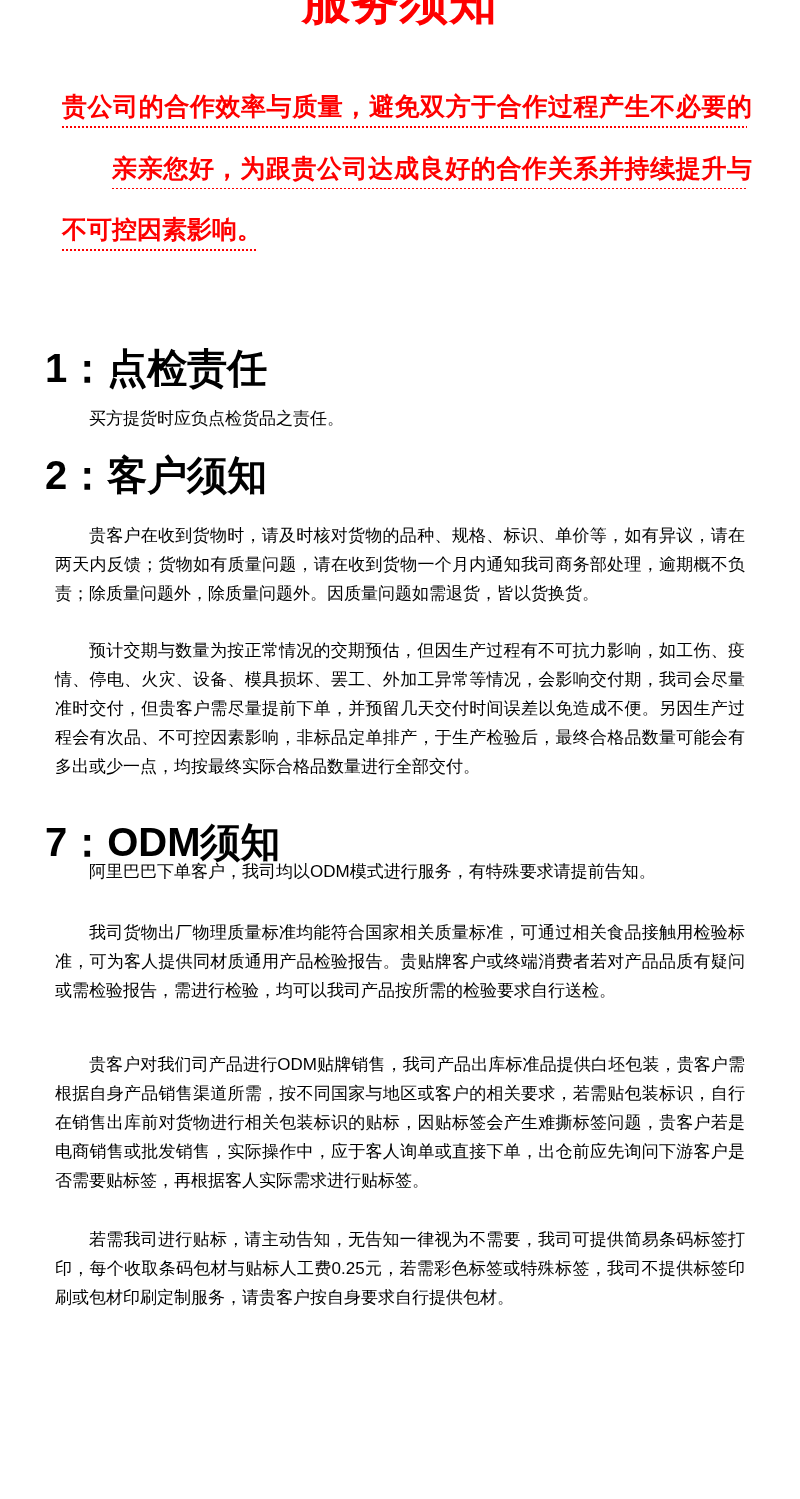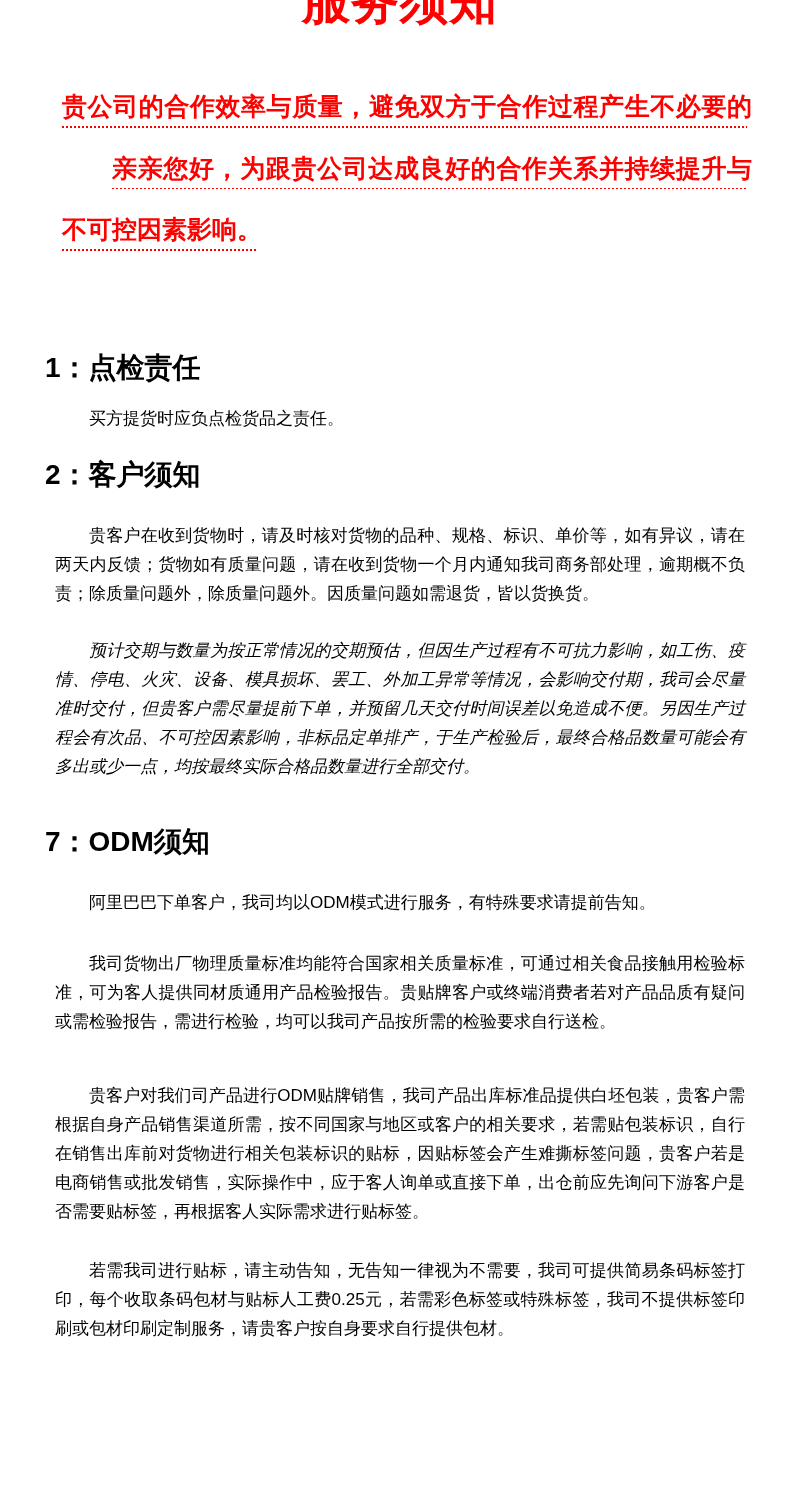--- a/index.html
+++ b/index.html
@@ -53,21 +53,21 @@
     background: repeating-linear-gradient(90deg, #fe0000 0 2px, transparent 2px 4px);
   }
   .intro .line.first { text-indent: 50px; }
   .intro .line.first::after { left: 50px; }
   .intro .line.last { text-align-last: left; }
   .intro .line.last::after { right: auto; width: 195px; }
 
   
   .sec-h {
     margin: 0 0 0 45px;
-    font-size: 28px;
+    font-size: 40px;
     line-height: 30px;
     font-weight: bold;
     color: #000000;
   }
   #sh1 { margin-top: 75px; }
   #sh2 { margin-top: 27px; }
   #sh3 { margin-top: 40px; }
   #sh4 { margin-top: 46px; }
 
   
@@ -75,22 +75,22 @@
     margin: 0 0 0 55px;
     width: 690px;
     font-size: 17px;
     line-height: 29px;
     text-align: justify;
     text-indent: 34px;
     color: #000000;
   }
   #pb1  { margin-top: 21px; }
   #pb2  { margin-top: 31px; }
-  #pb3  { margin-top: 28px; font-style: italic; }
-  #pb4a { margin-top: 31px; }
+  #pb3  { margin-top: 28px; }
+  #pb4a { }
   #pb4b { margin-top: 32px; }
   #pb4c { margin-top: 45px; }
   #pb4d { margin-top: 30px; }
 </style>
 </head>
 <body>
 
 <div class="doc">
 
   <h1 class="title">服务须知</h1>

